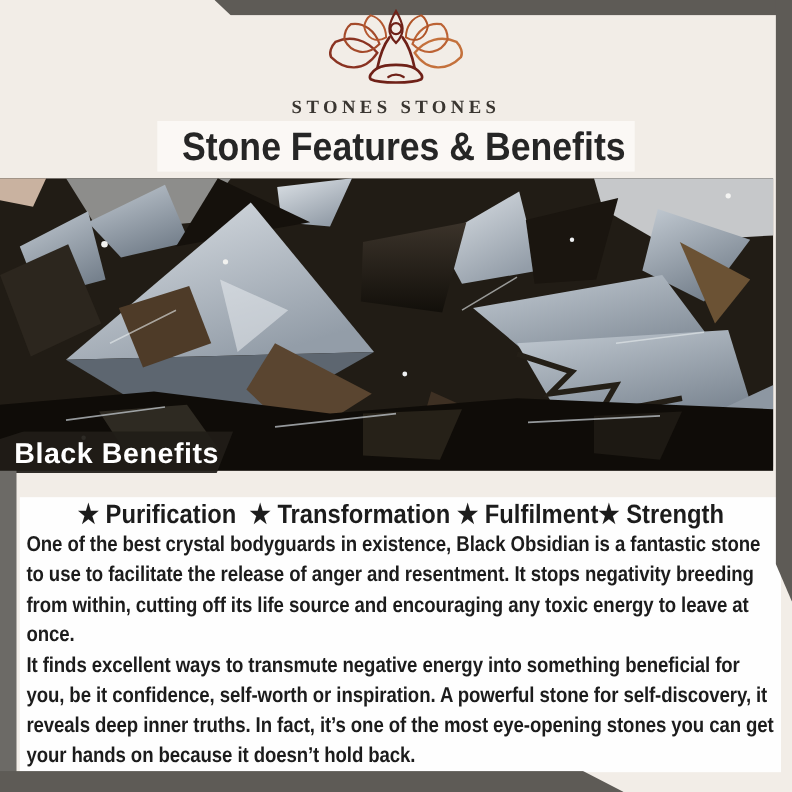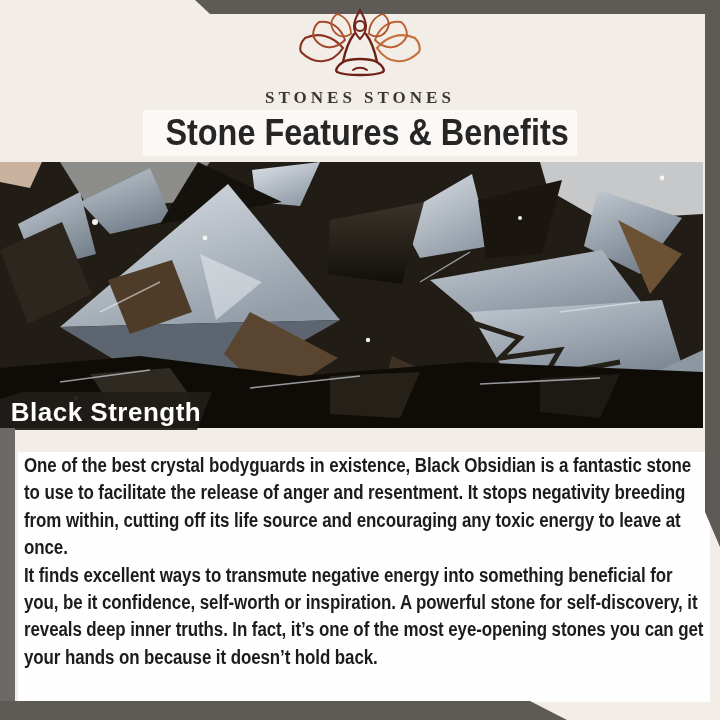--- a/index.html
+++ b/index.html
@@ -157,23 +157,26 @@
       <circle cx="95" cy="60" r="3" fill="#f2f2f0"></circle>
       <circle cx="205" cy="76" r="2.4" fill="#f2f2f0"></circle>
       <circle cx="520" cy="56" r="2" fill="#eef0f2"></circle>
       <circle cx="662" cy="16" r="2.4" fill="#f4f4f2"></circle>
       <circle cx="76" cy="236" r="2" fill="#d8dde2"></circle>
       <circle cx="368" cy="178" r="2.2" fill="#eef0f2"></circle>
     </svg>
   </div>
 
   <div class="photo-label">
-    <span>Black Strength</span>
+    <span>Black Benefits</span>
   </div>
 
   <div class="panel">
+    <div class="features">
+      <span class="sq">★ Purification  ★ Transformation ★ Fulfilment★ Strength</span>
+    </div>
     <div class="bodytext">
       <p>One of the best crystal bodyguards in existence, Black Obsidian is a fantastic stone to use to facilitate the release of anger and resentment. It stops negativity breeding from within, cutting off its life source and encouraging any toxic energy to leave at once.</p>
       <p>It finds excellent ways to transmute negative energy into something beneficial for you, be it confidence, self-worth or inspiration. A powerful stone for self-discovery, it reveals deep inner truths. In fact, it’s one of the most eye-opening stones you can get your hands on because it doesn’t hold back.</p>
     </div>
   </div>
 
 </div>
 
 </body></html>

